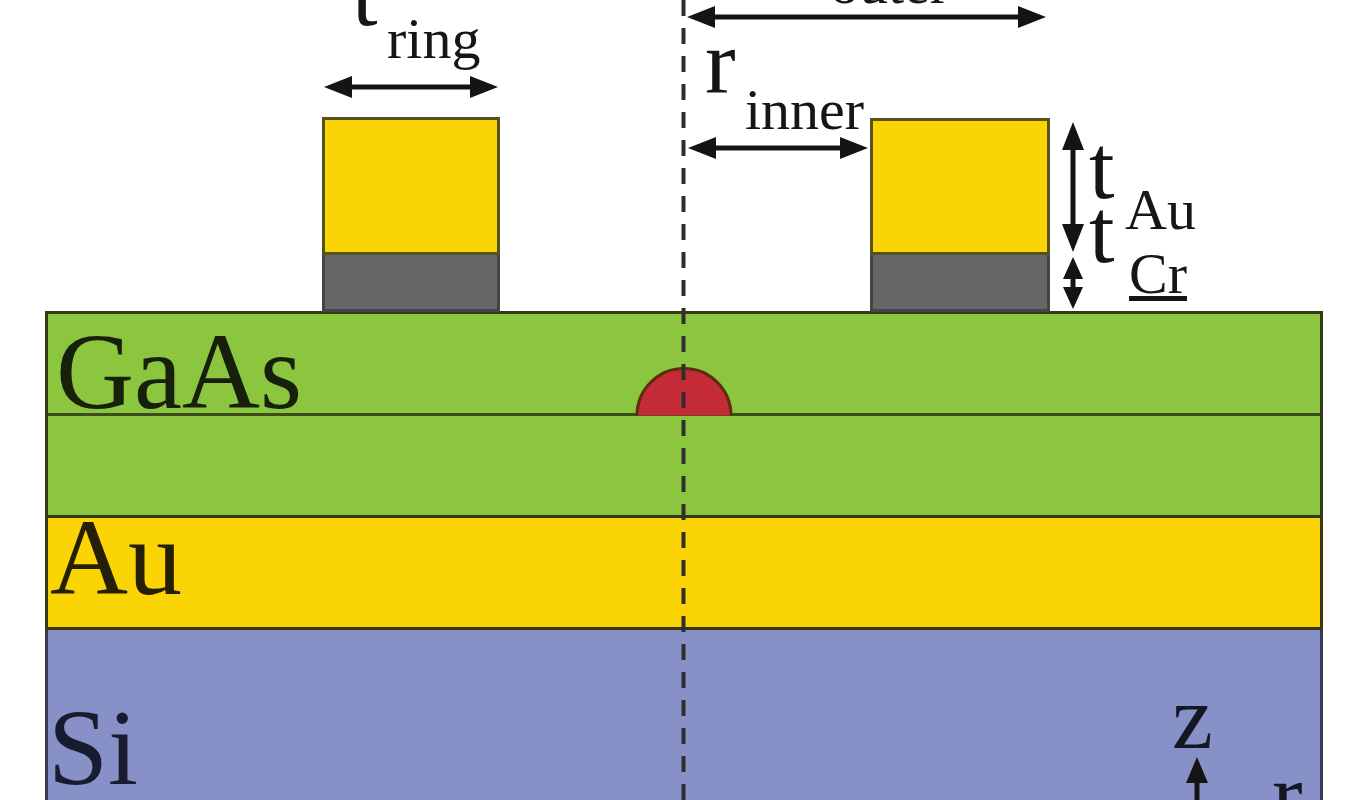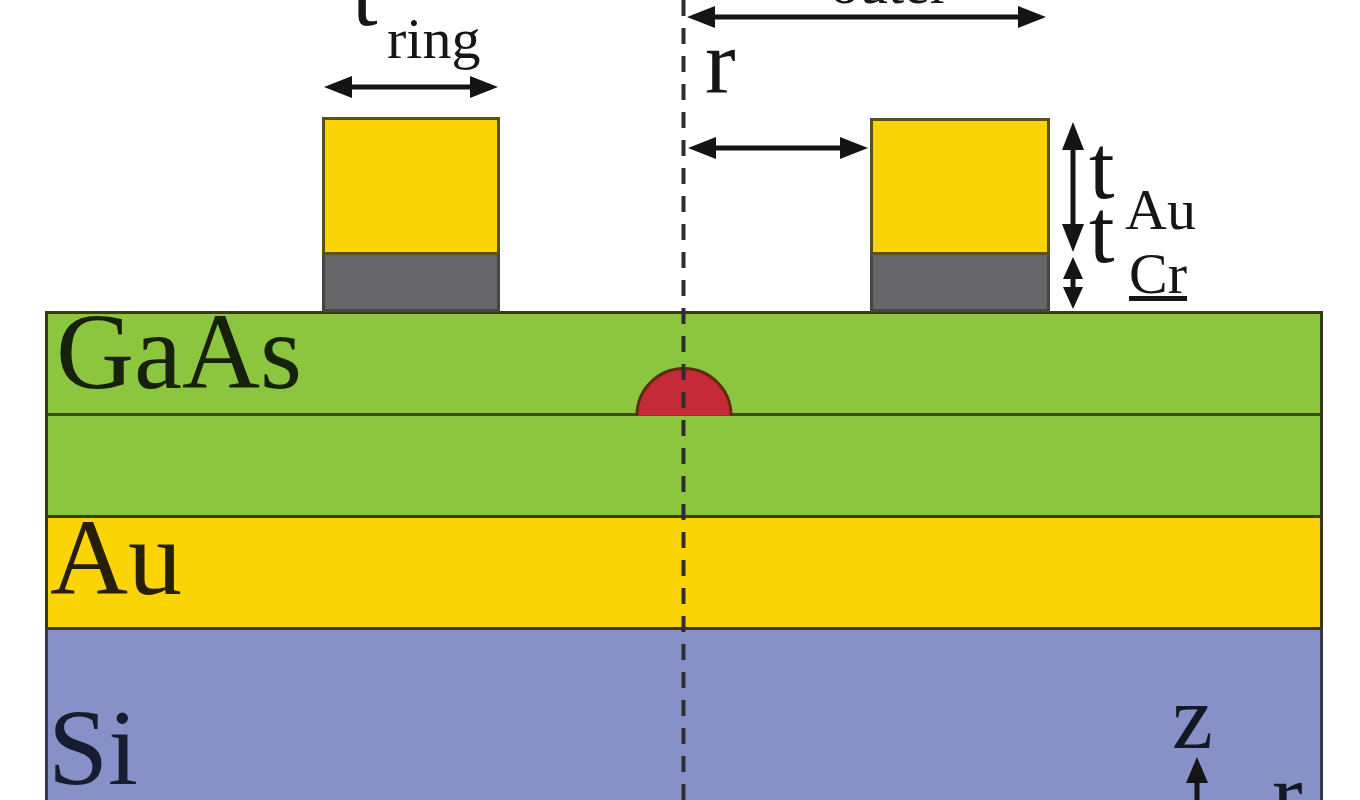--- a/index.html
+++ b/index.html
@@ -34,21 +34,21 @@
 
   .t-ring-main{left:352px;top:-52px;}
   .t-ring-sub{left:387px;top:10px;}
   .r-outer-sub{left:830px;top:-45px;}
   .r-inner-main{left:705px;top:16px;}
   .r-inner-sub{left:745px;top:81px;}
   .t-au-main{left:1089px;top:121px;}
   .t-au-sub{left:1125px;top:181px;}
   .t-cr-main{left:1089px;top:185px;}
   .t-cr-sub{left:1129px;top:245px;text-decoration:underline;}
-  .gaas-label{left:56px;top:298px;color:#16200b;}
+  .gaas-label{left:56px;top:318px;color:#16200b;}
   .au-label{left:50px;top:504px;color:#241f05;}
   .si-label{left:48px;top:694px;color:#181c30;}
   .z-label{left:1172px;top:671px;color:#141823;}
   .r-axis-label{left:1272px;top:749px;color:#141823;}
 </style>
 </head>
 <body>
 
 <div class="fig">
 
@@ -104,20 +104,21 @@
       <polygon points="1197,757 1186,783 1208,783" stroke="none"></polygon>
     </g>
   </svg>
 
   <span class="m t-ring-main">t</span>
   <span class="s t-ring-sub">ring</span>
 
   <span class="s r-outer-sub">outer</span>
 
   <span class="m r-inner-main">r</span>
+  <span class="s r-inner-sub">inner</span>
 
   <span class="m t-au-main">t</span>
   <span class="s t-au-sub">Au</span>
 
   <span class="m t-cr-main">t</span>
   <span class="s t-cr-sub">Cr</span>
 
   <span class="L gaas-label">GaAs</span>
   <span class="L au-label">Au</span>
   <span class="L si-label">Si</span>

